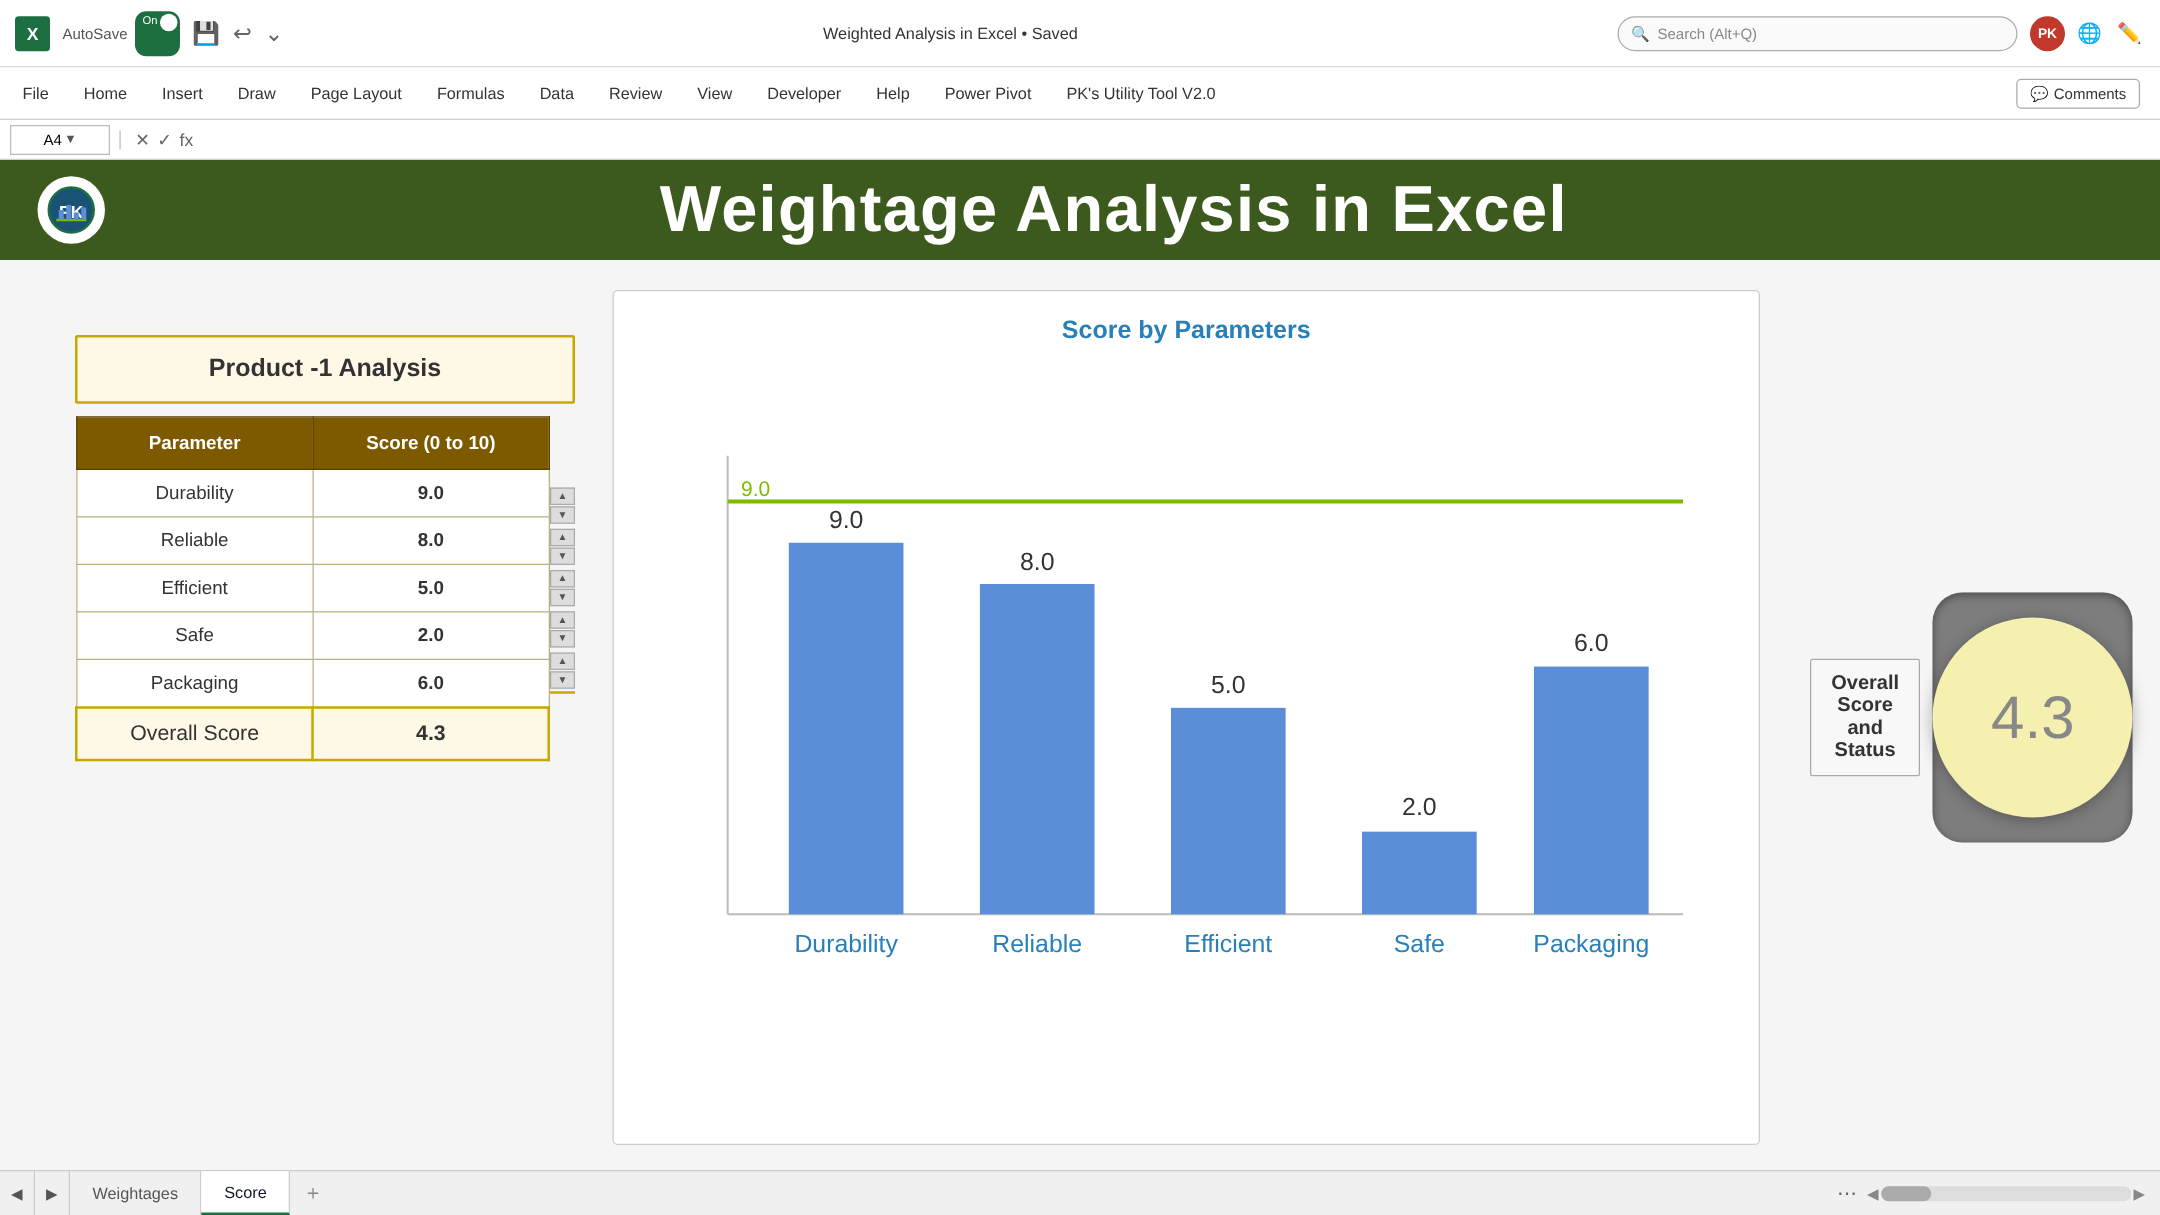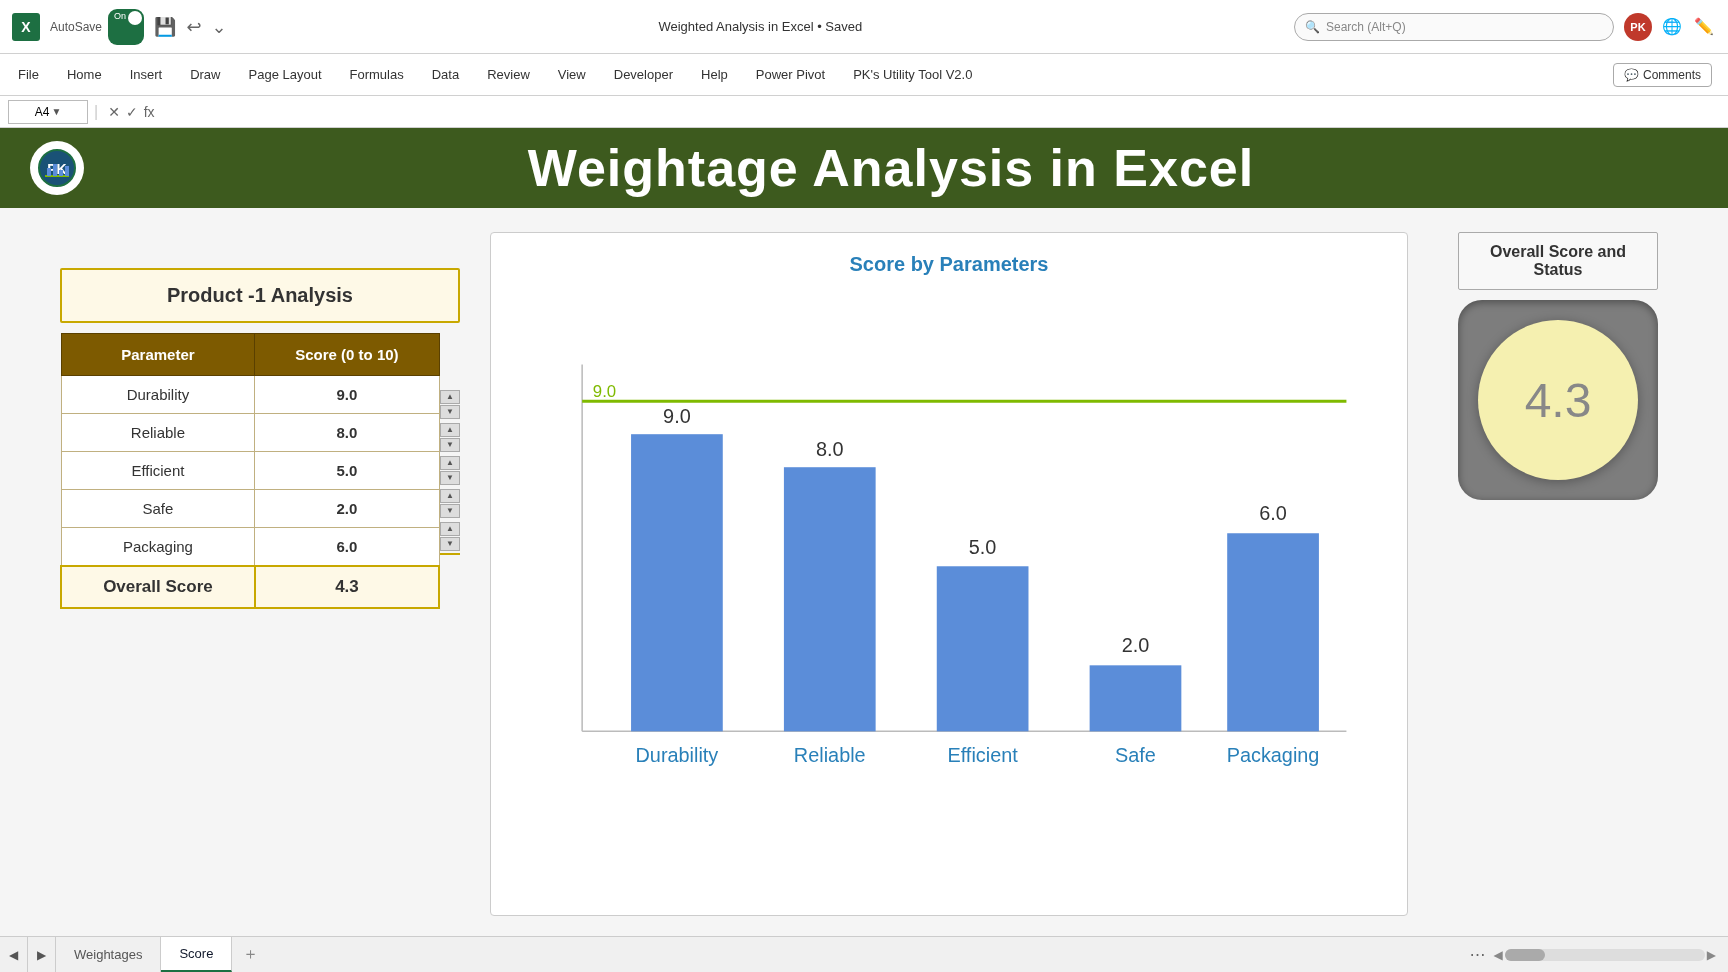--- a/index.html
+++ b/index.html
@@ -131,36 +131,36 @@
       background: #fff; color: #333;
     }
     .table-row td:first-child { background: #fff; }
     .table-row td:last-child { font-weight: bold; }
     .score-control-btn {
       background: #ddd; border: 1px solid #aaa; width: 20px; height: 14px;
       cursor: pointer; display: flex; align-items: center; justify-content: center;
       font-size: 8px; color: #555;
     }
     .overall-row td {
-      background: #fef9e7 !important; font-weight: bold; font-size: 17px;
+      background: #fef9e7 !important; font-weight: normal; font-size: 17px;
       border: 2px solid #c8a800;
     }
     .table-with-controls { display: flex; align-items: center; }
     .controls-column { display: flex; flex-direction: column; }
     .ctrl-pair { display: flex; flex-direction: column; flex: 1; justify-content: center; gap: 1px; padding: 2px 0; }
 
     
     .chart-area {
       flex: 1; background: white; border: 1px solid #ccc; border-radius: 4px;
       padding: 20px; display: flex; flex-direction: column; align-items: center;
     }
     .chart-title { font-size: 20px; font-weight: bold; color: #2980b9; margin-bottom: 16px; }
 
     
-    .gauge-area { width: 220px; flex-shrink: 0; display: flex; flex-direction: column; align-items: center; gap: 10px; margin-left: 10px; }
+    .gauge-area { width: 220px; flex-shrink: 0; display: flex; align-items: center; gap: 10px; margin-left: 10px; }
     .gauge-label-box {
       border: 1px solid #aaa; background: #f8f8f8;
       padding: 10px 16px; text-align: center; font-size: 16px; font-weight: bold;
       color: #333; border-radius: 2px; width: 200px;
     }
     .gauge-widget {
       width: 200px; height: 200px; background: #7d7d7d; border-radius: 24px;
       display: flex; align-items: center; justify-content: center;
       box-shadow: inset 0 2px 8px rgba(0,0,0,0.4);
     }

